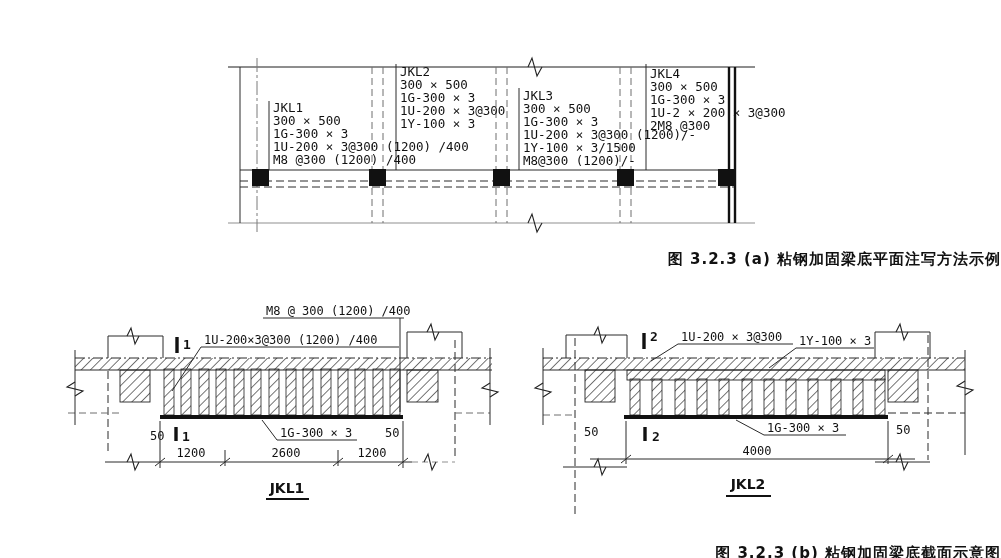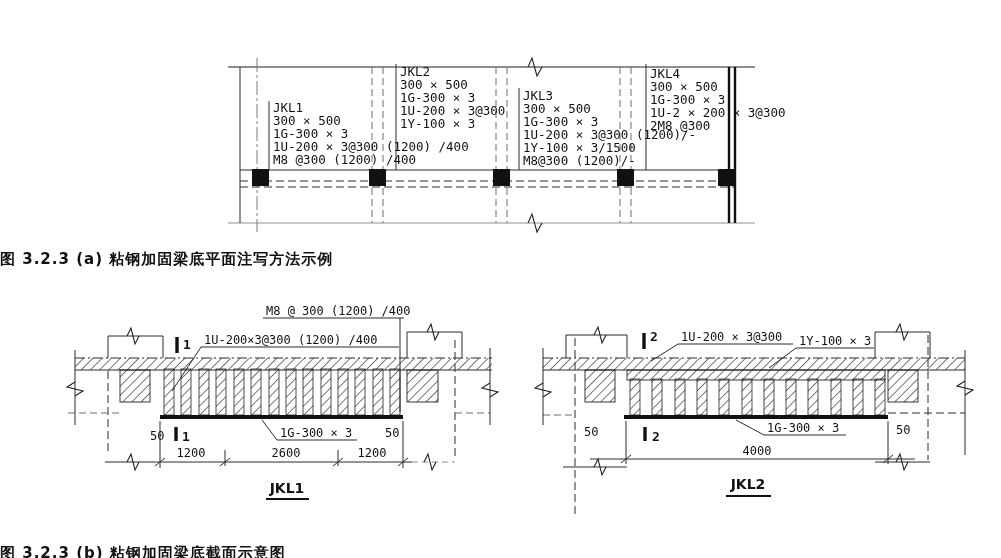--- a/index.html
+++ b/index.html
@@ -12,21 +12,21 @@
   .dash{stroke:#2a2a2a;stroke-width:1;stroke-dasharray:8 4;fill:none;}
   .dashg{stroke:#6f6f6f;stroke-width:1;stroke-dasharray:7 4;fill:none;}
   .dashdot{stroke:#7a7a7a;stroke-width:1;stroke-dasharray:14 3 3 3;fill:none;}
   .wall{stroke:#111;stroke-width:2.4;fill:none;}
   .cutbar{stroke:#111;stroke-width:3.4;fill:none;}
   .brk{stroke:#222;stroke-width:1.1;fill:none;}
   .anno{font-family:"DejaVu Sans Mono","Liberation Mono",monospace;font-size:12.5px;fill:#111;}
   .annos{font-family:"DejaVu Sans Mono","Liberation Mono",monospace;font-size:12px;fill:#111;}
   .cutnum{font-family:"DejaVu Sans Mono","Liberation Mono",monospace;font-size:13px;fill:#111;font-weight:bold;}
   .stitle{font-family:"DejaVu Sans","Liberation Sans",sans-serif;font-size:14px;font-weight:bold;fill:#111;}
-  .caption{position:absolute;left:0;width:1001px;text-align:left;
+  .caption{position:absolute;left:0;width:1001px;text-align:right;
            font-family:"DejaVu Sans","Liberation Sans",sans-serif;
            font-size:15px;font-weight:bold;color:#111;letter-spacing:1px;}
 </style>
 </head>
 <body>
 
 <div id="stage">
 
 <svg width="1001" height="558" viewBox="0 0 1001 558">
   <defs>

